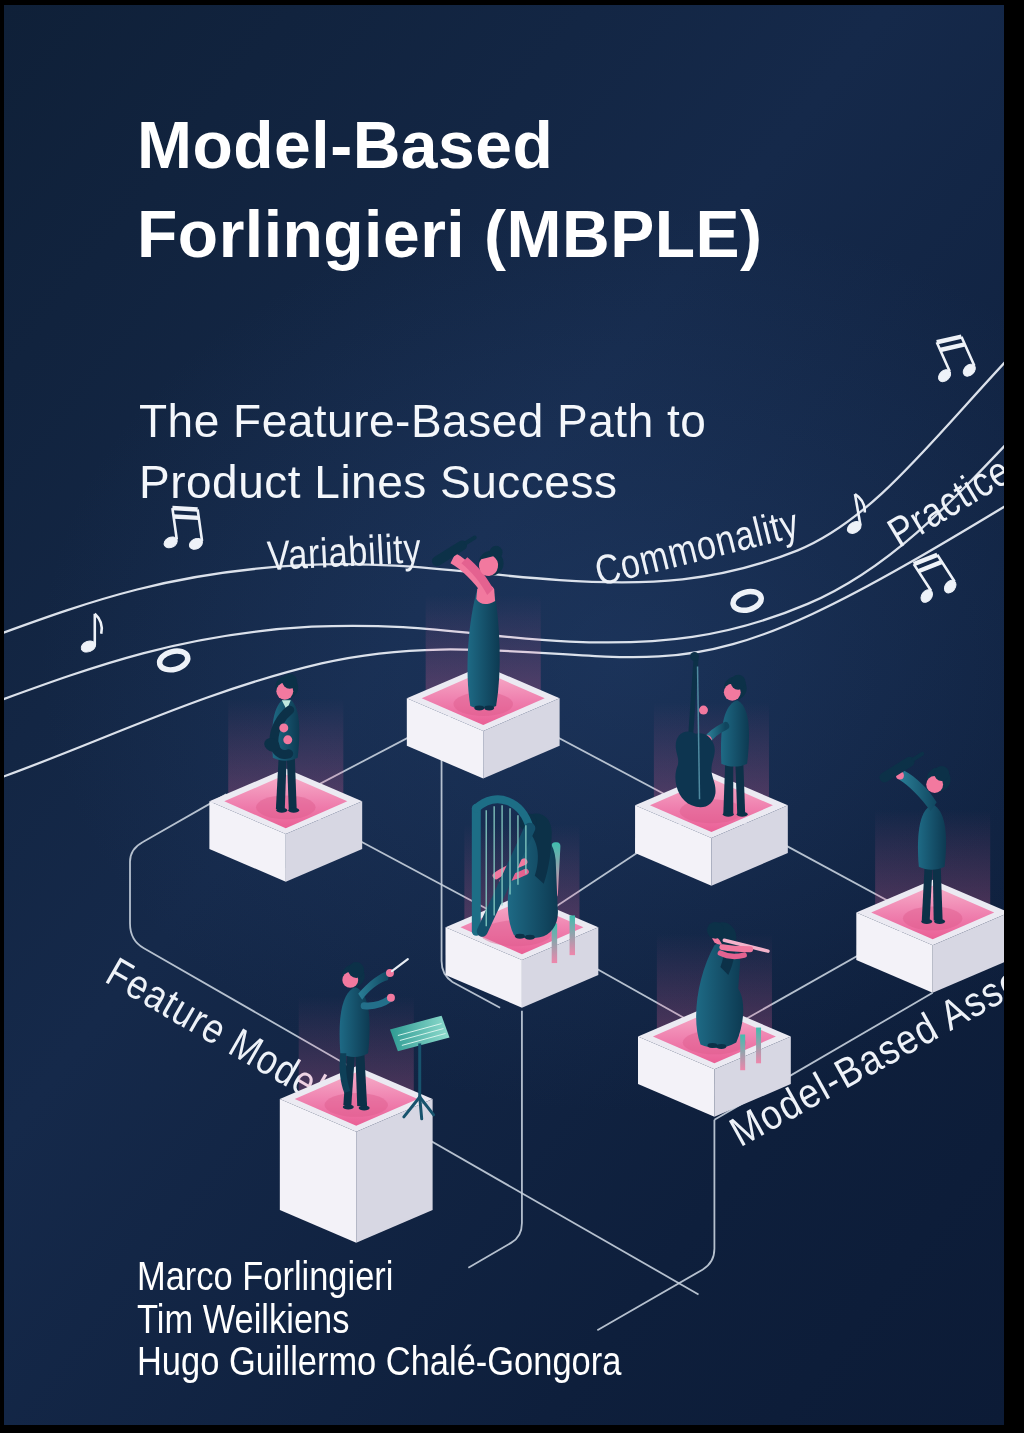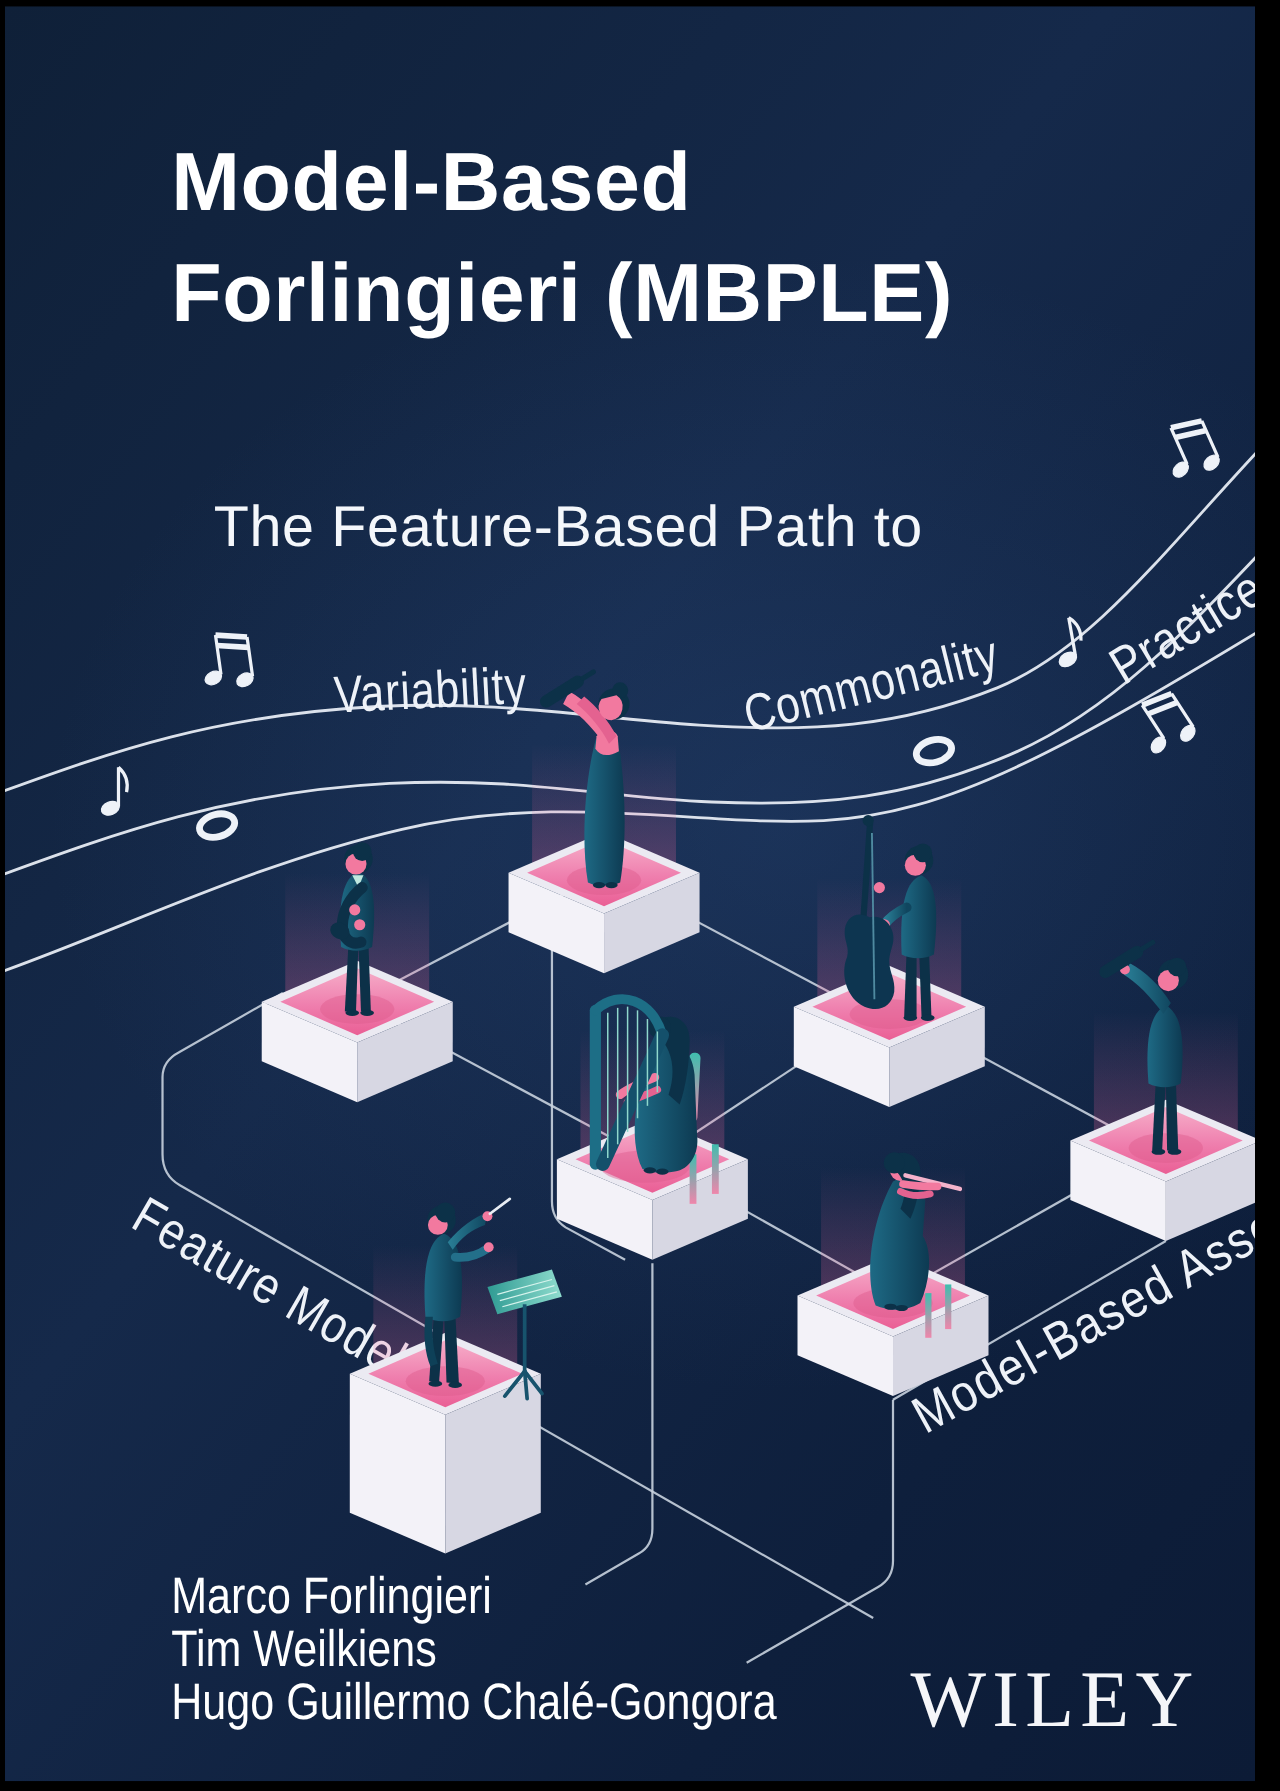--- a/index.html
+++ b/index.html
@@ -8,21 +8,21 @@
     border:solid #000;border-width:5px 8px 8px 4px;overflow:hidden;
     background:
       radial-gradient(900px 700px at 62% 46%, rgba(47,82,136,0.30), rgba(47,82,136,0) 65%),
       linear-gradient(128deg,#0f2038 0%,#15294a 42%,#0e1f3c 78%,#0c1b36 100%);
     font-family:"Liberation Sans",sans-serif;color:#fff;
   }
   .title{position:absolute;left:133px;top:96px;font-size:66px;font-weight:700;
     line-height:89px;letter-spacing:0.5px;}
   .title span{display:block;}
   .subtitle{position:absolute;left:135px;top:386px;font-size:46px;font-weight:400;
-    line-height:61px;letter-spacing:0.5px;color:#f4f7fb;margin-left:32px;}
+    line-height:61px;letter-spacing:0.5px;color:#f4f7fb;}
   .subtitle span{display:block;}
   .scene{position:absolute;left:0;top:0;width:1016px;height:1425px;}
   .authors{position:absolute;left:133px;top:1250px;font-size:41px;line-height:42.5px;
     font-weight:400;color:#fff;transform:scaleX(.84);transform-origin:left top;white-space:nowrap;}
   .authors div{display:block;}
   .wiley{position:absolute;left:700px;top:1318px;width:280px;text-align:center;
     font-family:"Liberation Serif",serif;font-size:64px;letter-spacing:5px;color:#f5f6f9;}
   .staff-label{font-family:"Liberation Sans",sans-serif;font-size:42px;fill:#eef2f8;letter-spacing:1px;}
   .diag-label{font-family:"Liberation Sans",sans-serif;font-size:42px;fill:#eef2f8;letter-spacing:1.5px;}
   .staff{stroke:#e6ebf3;stroke-width:2.3;fill:none;opacity:.95;}
@@ -34,20 +34,21 @@
 
 <div class="cover">
 
   <div class="title">
     <span>Model-Based</span>
     <span>Forlingieri (MBPLE)</span>
   </div>
 
   <div class="subtitle">
     <span>The Feature-Based Path to</span>
+    <span>Product Lines Success</span>
   </div>
 
   <svg class="scene" viewBox="0 0 1024 1433">
     <defs>
       <linearGradient id="gTeal" x1="0" y1="0" x2="1" y2="0">
         <stop offset="0" stop-color="#1e6a85"></stop>
           <stop offset="1" stop-color="#0d3a52"></stop>
       </linearGradient>
       <linearGradient id="gTeal2" x1="0" y1="0" x2="1" y2="0">
         <stop offset="0" stop-color="#2a7f97"></stop>
@@ -298,15 +299,14 @@
       </g>
     </g>
   </svg>
 
   <div class="authors">
     <div>Marco Forlingieri</div>
     <div>Tim Weilkiens</div>
     <div>Hugo Guillermo Chalé-Gongora</div>
   </div>
 
-  <div class="wiley">WILEY</div>
 
 </div>
 
 </body></html>

